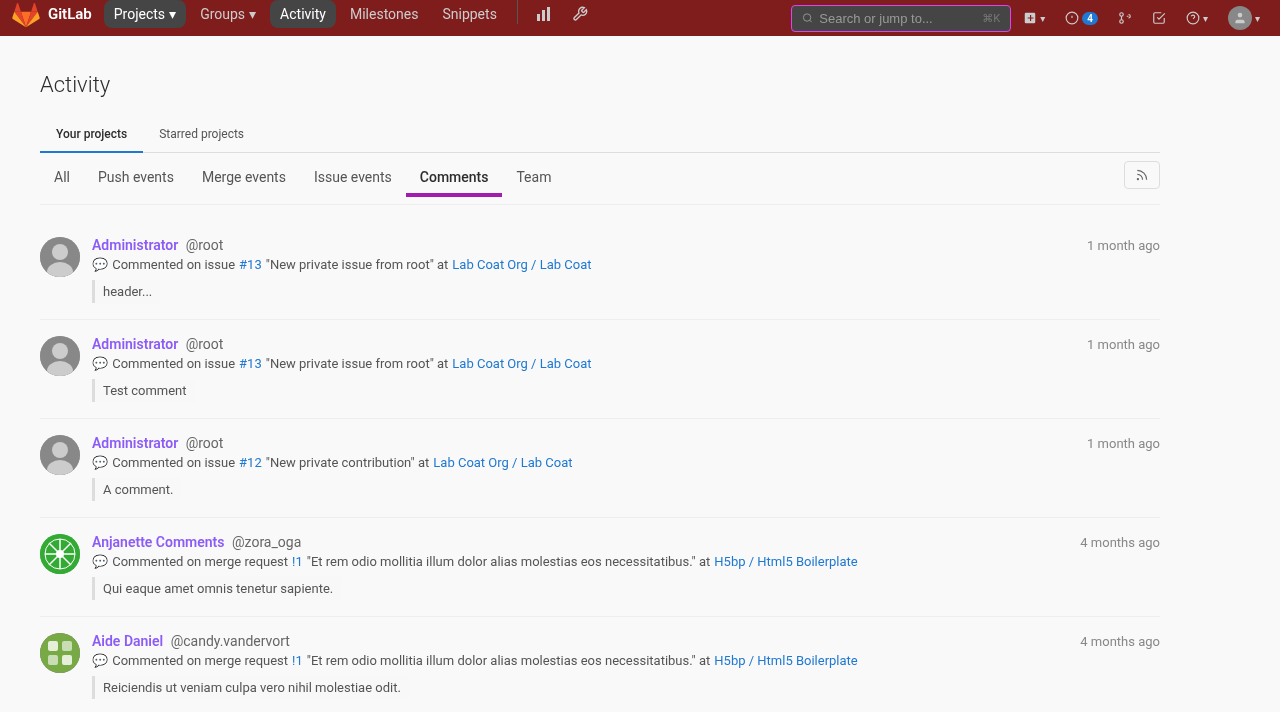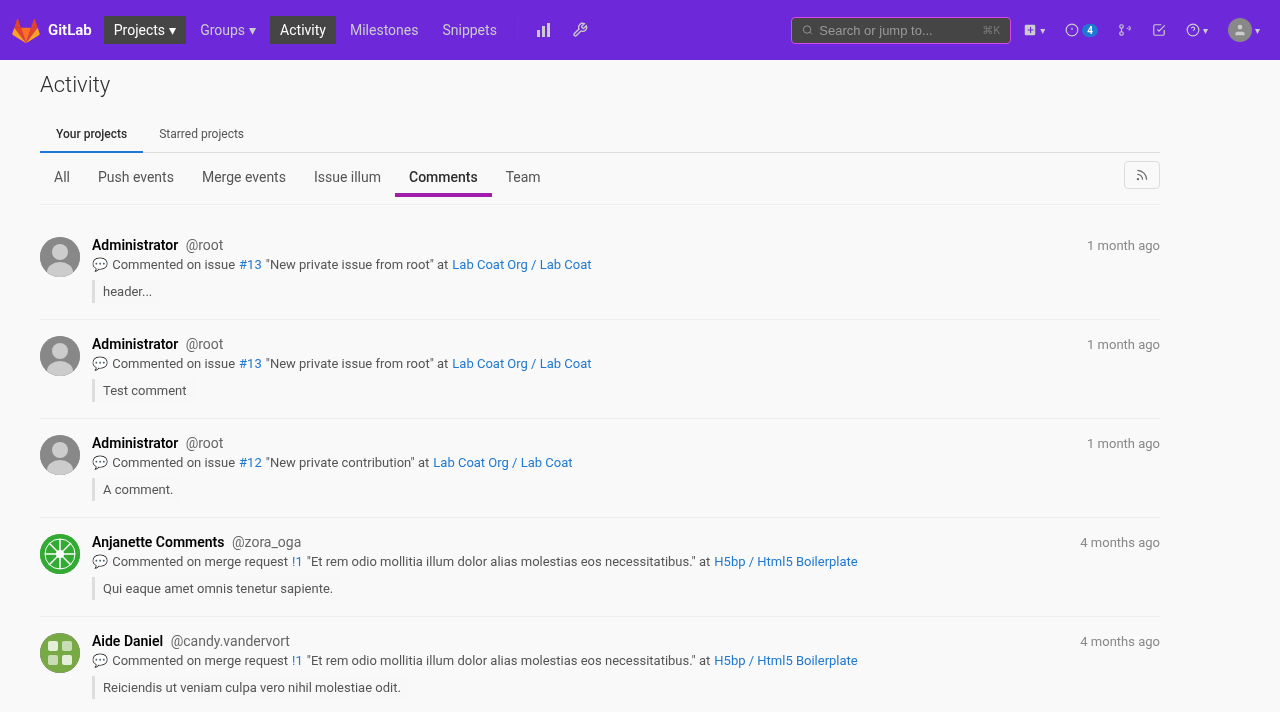--- a/index.html
+++ b/index.html
@@ -1,23 +1,23 @@
 <!DOCTYPE html>
 <html><head>
   <meta charset="utf-8">
   <style>
     * { box-sizing: border-box; margin: 0; padding: 0; }
     body { font-family: -apple-system, BlinkMacSystemFont, "Segoe UI", Roboto, sans-serif; font-size: 14px; background: #f9f9f9; color: #2d2d2d; }
 
     
     .navbar {
-      background: #6d28d9;
-      height: 60px;
-      display: flex;
-      align-items: center;
+      background: #7f1d1d;
+      height: 36px;
+      display: flex;
+      align-items: flex-start;
       padding: 0 12px;
       gap: 4px;
       position: fixed;
       top: 0; left: 0; right: 0;
       z-index: 100;
     }
     .navbar-brand {
       display: flex;
       align-items: center;
       gap: 8px;
@@ -30,21 +30,21 @@
       height: 28px;
     }
     .navbar-brand-text {
       color: #fff;
       font-size: 15px;
       font-weight: 600;
     }
     .nav-item {
       color: #ccc;
       padding: 6px 10px;
-      border-radius: 0;
+      border-radius: 8px;
       cursor: pointer;
       font-size: 14px;
       display: flex;
       align-items: center;
       gap: 4px;
       white-space: nowrap;
       text-decoration: none;
     }
     .nav-item.active { color: #fff; background: #454545; }
     .nav-separator { width: 1px; height: 24px; background: #555; margin: 0 6px; }
@@ -202,21 +202,21 @@
       flex: 1;
     }
     .activity-header {
       display: flex;
       justify-content: space-between;
       align-items: baseline;
       margin-bottom: 4px;
     }
     .activity-user {
       font-weight: 600;
-      color: #000000;
+      color: #8b5cf6;
     }
     .activity-username {
       color: #666;
       margin-left: 4px;
       font-weight: 400;
     }
     .activity-time {
       color: #888;
       font-size: 13px;
     }
@@ -369,21 +369,21 @@
       <div class="tab active">Your projects</div>
       <div class="tab">Starred projects</div>
     </div>
   </div>
 
   <div class="filter-tabs-row">
     <div class="filter-tabs">
       <div class="filter-tab">All</div>
       <div class="filter-tab">Push events</div>
       <div class="filter-tab">Merge events</div>
-      <div class="filter-tab">Issue illum</div>
+      <div class="filter-tab">Issue events</div>
       <div class="filter-tab active">Comments</div>
       <div class="filter-tab">Team</div>
     </div>
     <div class="rss-icon">
       <svg width="14" height="14" viewBox="0 0 24 24" fill="none" stroke="#666" stroke-width="2">
           <path d="M4 11a9 9 0 0 1 9 9"></path>
           <path d="M4 4a16 16 0 0 1 16 16"></path>
           <circle cx="5" cy="19" r="1"></circle>
         </svg>
     </div>

